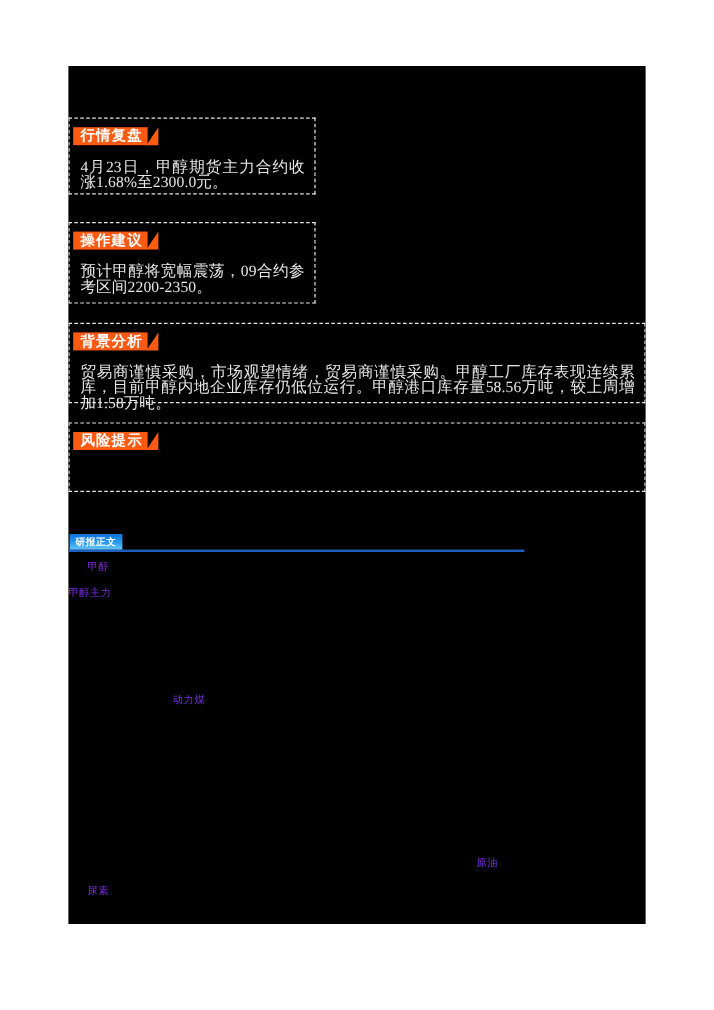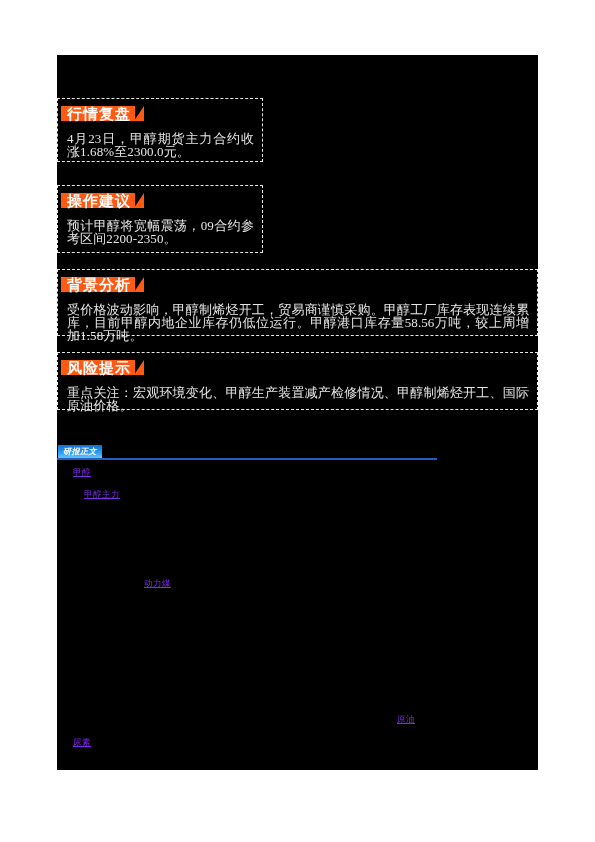--- a/index.html
+++ b/index.html
@@ -36,21 +36,21 @@
 
   .badge {
     position: absolute;
     left: 3px;
     top: 7px;
     height: 15px;
     line-height: 15px;
     background: #ff5a14;
     color: #ffffff;
     font-family: "Liberation Sans", "DejaVu Sans", sans-serif;
-    font-size: 15px;
+    font-size: 12px;
     font-weight: bold;
     letter-spacing: 1px;
     padding: 0 4px 0 6px;
     white-space: nowrap;
     z-index: 3;
   }
   .badge::after {
     content: "";
     position: absolute;
     right: -9px;
@@ -80,21 +80,20 @@
   #callout-background { left: 0px; top: 214px; width: 481px; height: 67px; padding-left: 43px; }
   #callout-risk     { left: 0px;   top: 297px; width: 481px; height: 58px; }
 
   
   #section-header {
     position: absolute;
     left: 0px;
     top: 390px;
     width: 380px;
     height: 15px;
-    font-style: italic;
   }
   #section-header .rule {
     position: absolute;
     left: 0;
     bottom: 0;
     width: 100%;
     height: 2px;
     background: #1f5fbf;
   }
   #section-header .tab {
@@ -112,29 +111,28 @@
     white-space: nowrap;
     letter-spacing: 0.5px;
   }
 
   
   .doclink {
     position: absolute;
     color: #7d2ae8;
     font-size: 8.5px;
     line-height: 11px;
-    text-decoration: underline;
     white-space: nowrap;
     cursor: pointer;
     letter-spacing: 0.5px;
   }
   .doclink.pad { padding-right: 12px; }
 
   #link-methanol      { left: 16px;  top: 412px; }
-  #link-methanol-main { left: 0px;   top: 434px; padding-left: 27px; }
+  #link-methanol-main { left: 0px;   top: 434px; }
   #link-thermal-coal  { left: 44px;  top: 523px; margin-left: 43px; }
   #link-crude-oil     { left: 340px; top: 659px; }
   #link-urea          { left: 16px;  top: 682px; }
   #link-urea-main     { left: 0px;   top: 716px; }
 </style>
 </head>
 <body>
 
 <div id="report-canvas">
 
@@ -143,26 +141,25 @@
     <div class="callout-body">4月23日，甲醇期货主力合约收涨1.68%至2300.0元。</div>
   </div>
 
   <div class="callout" id="callout-strategy">
     <div class="badge">操作建议</div>
     <div class="callout-body">预计甲醇将宽幅震荡，09合约参考区间2200-2350。</div>
   </div>
 
   <div class="callout" id="callout-background">
     <div class="badge">背景分析</div>
-    <div class="callout-body">受价格波动影响，甲醇制烯烃开工，贸易商谨慎采购。甲醇工厂库存表现连续累库，目前甲醇内地企业库存仍低位运行。甲醇港口库存量58.56万吨，较上周增加1.58万吨。</div>
+    <div class="callout-body">贸易商谨慎采购，市场观望情绪，贸易商谨慎采购。甲醇工厂库存表现连续累库，目前甲醇内地企业库存仍低位运行。甲醇港口库存量58.56万吨，较上周增加1.58万吨。</div>
   </div>
 
   <div class="callout" id="callout-risk">
     <div class="badge">风险提示</div>
-    <div class="callout-body">重点关注：宏观环境变化、甲醇生产装置减产检修情况、甲醇制烯烃开工、国际原油价格。</div>
   </div>
 
   <div id="section-header">
     <div class="rule"></div>
     <div class="tab">研报正文</div>
   </div>
 
   <a class="doclink pad" id="link-methanol">甲醇</a>
   <a class="doclink" id="link-methanol-main">甲醇主力</a>
   <a class="doclink pad" id="link-thermal-coal">动力煤</a>

